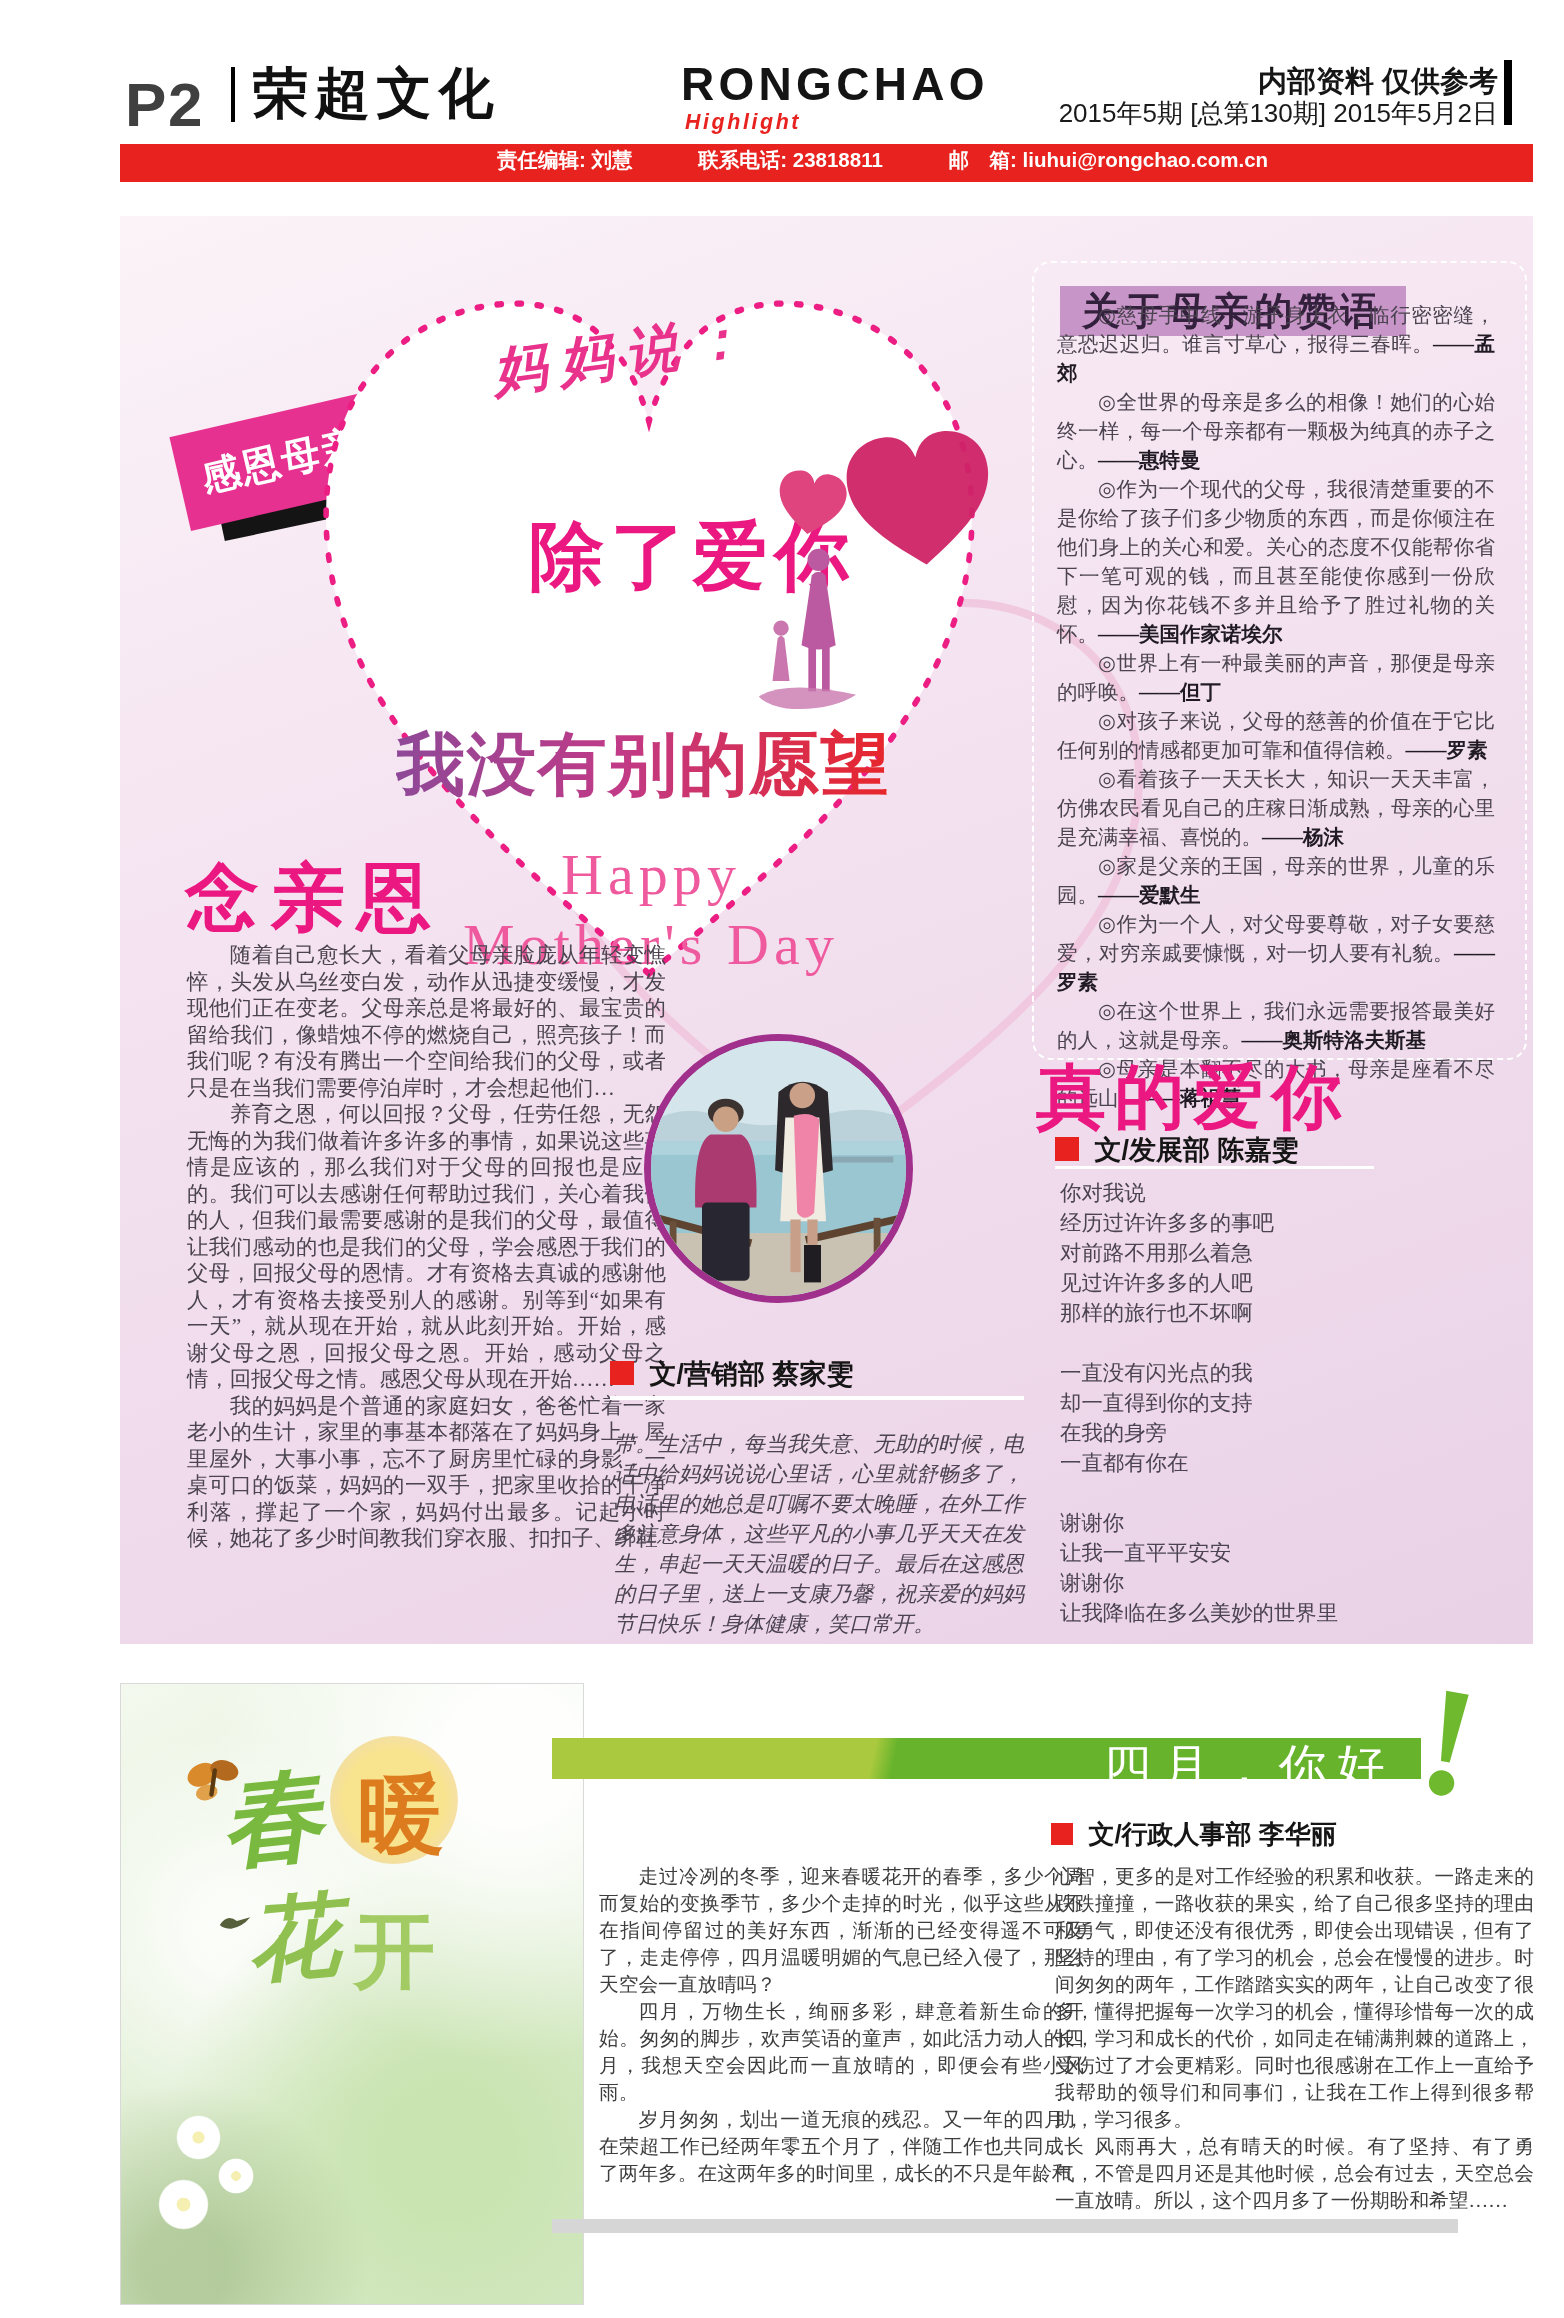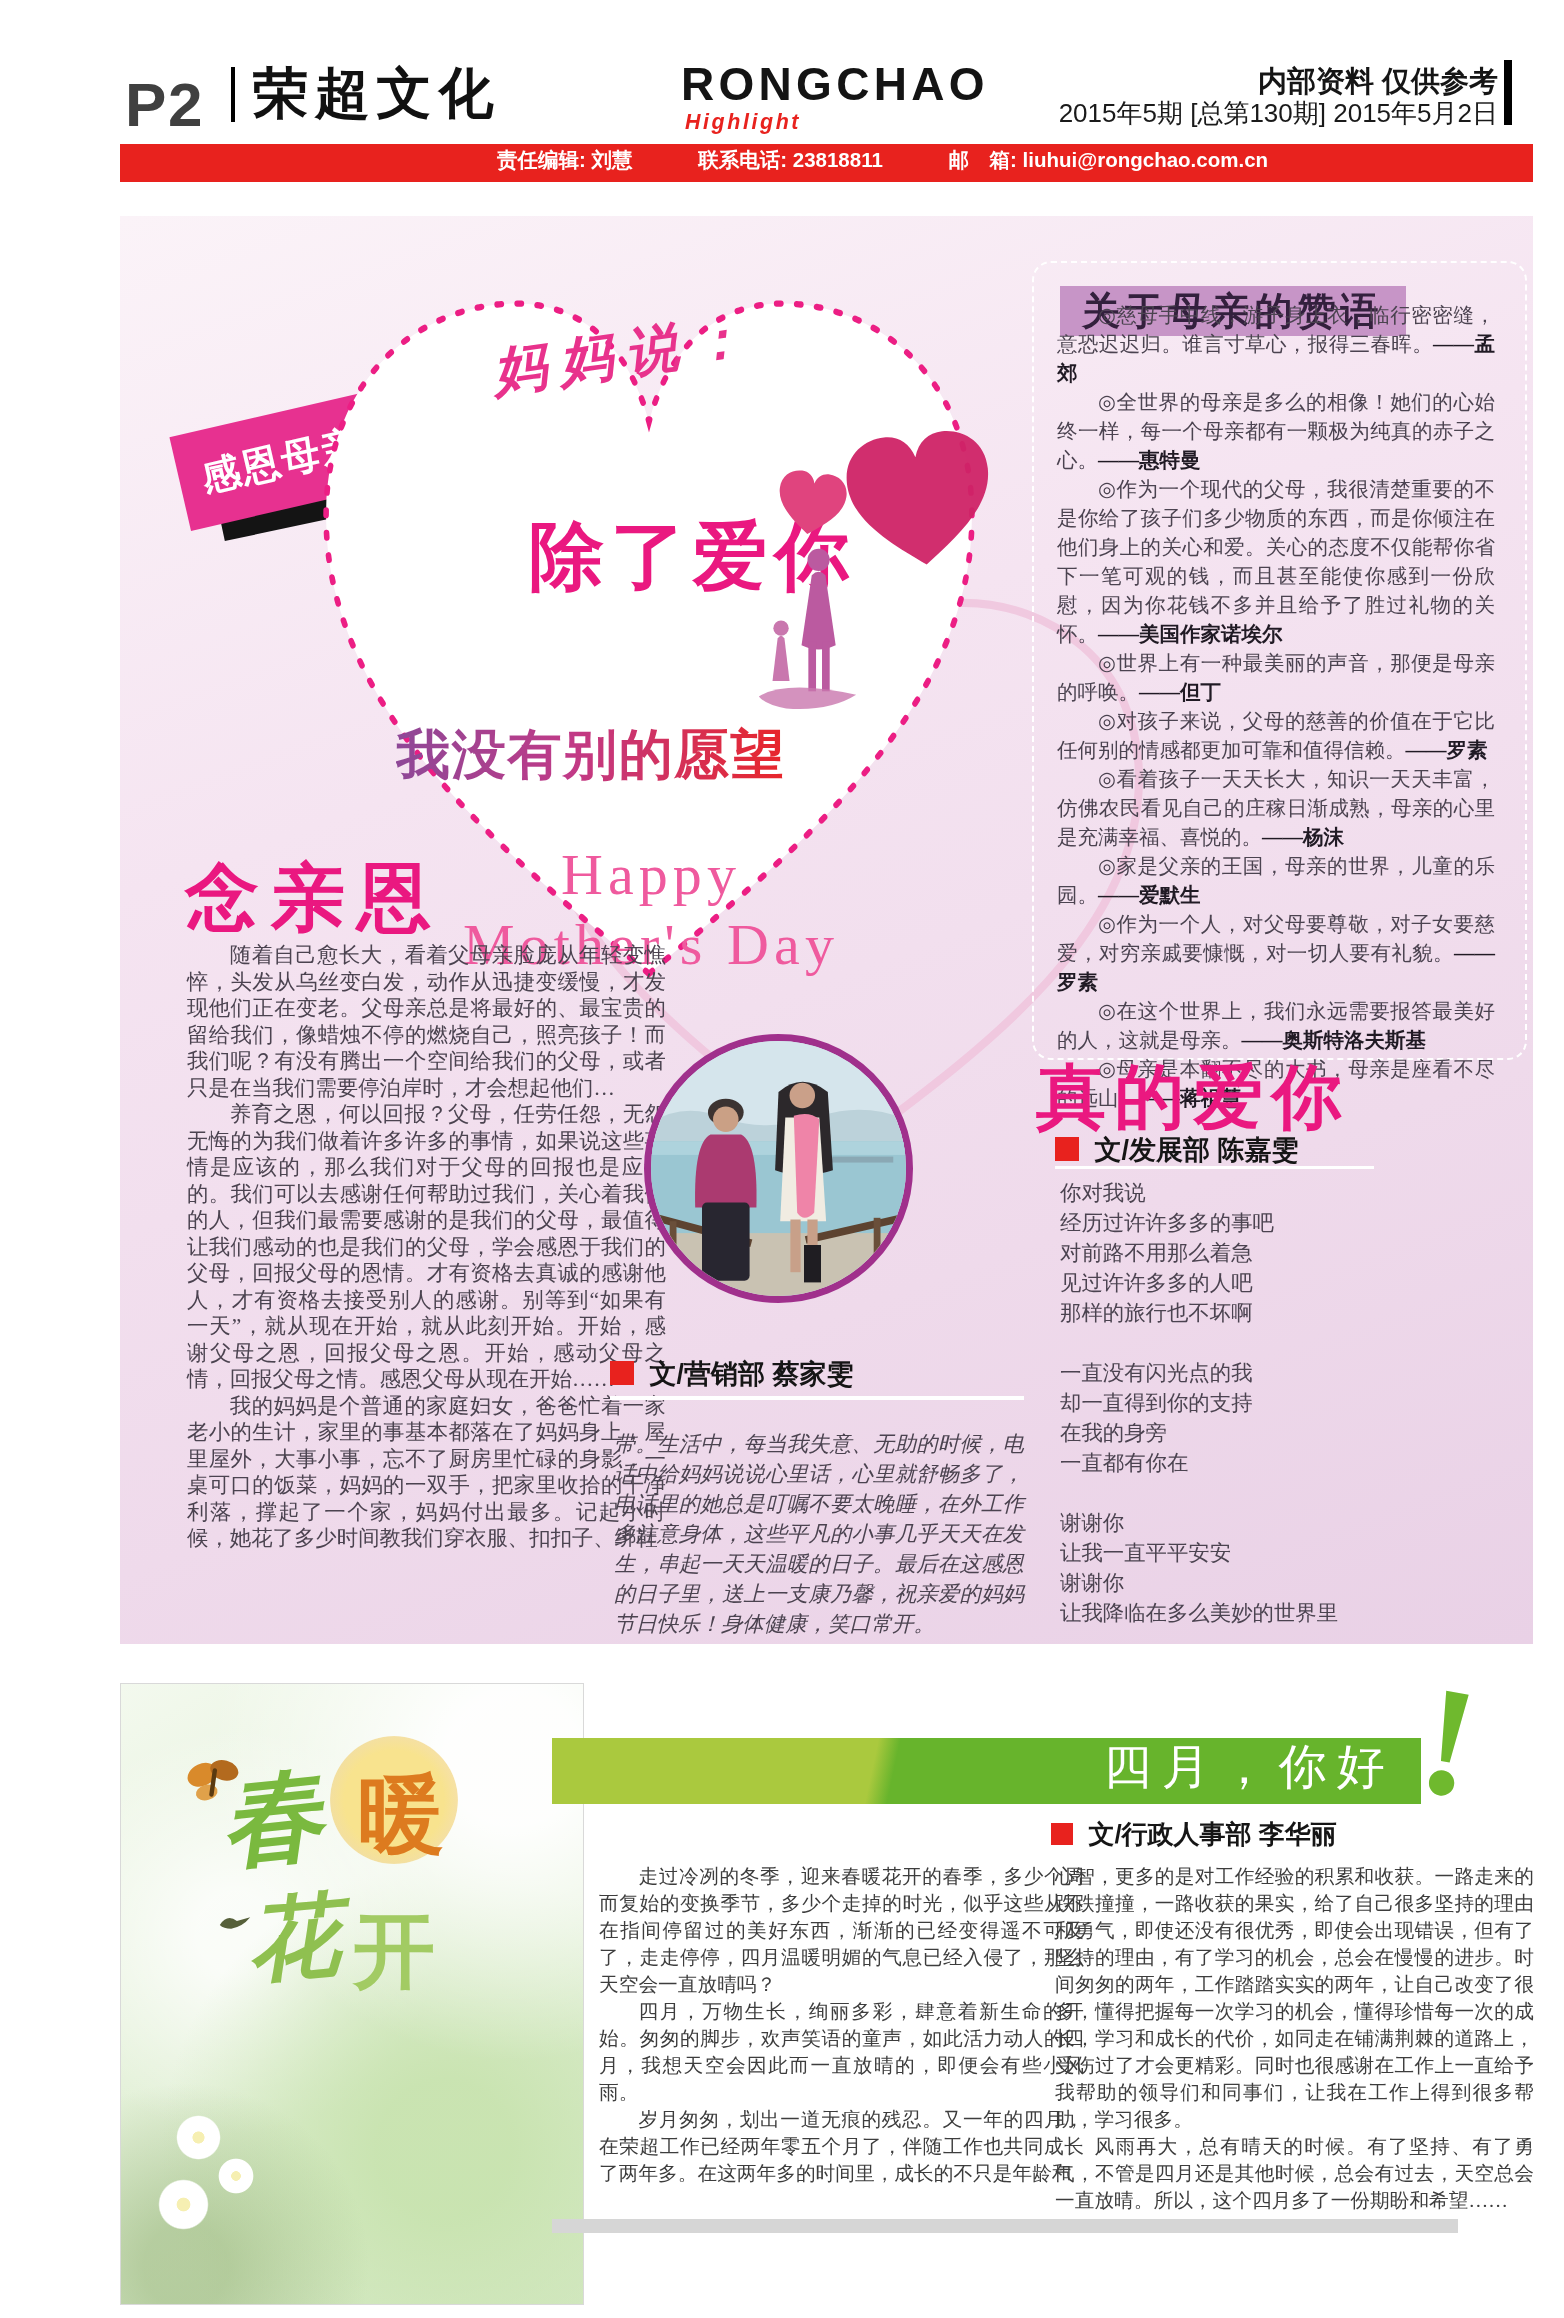--- a/index.html
+++ b/index.html
@@ -30,21 +30,21 @@
   
   .ribbon-shadow{left:218px;top:476px;width:283px;height:36px;background:#141414;transform:rotate(-12deg);}
   .ribbon{left:176px;top:399px;width:330px;height:96px;background:#e73190;transform:rotate(-13deg);
           color:#fff;font-size:39px;font-weight:bold;text-align:center;line-height:96px;letter-spacing:1.7px;}
 
   
   .heart-svg{left:298px;top:272px;width:702px;height:749px;}
   .mom-says{left:492px;top:319px;font-size:53px;color:#e8328c;font-style:italic;font-weight:bold;
             transform:rotate(-8deg);letter-spacing:13.7px;}
   .feat-line1{left:529px;top:507px;font-size:75px;font-weight:bold;color:#ea1880;letter-spacing:6.8px;}
-  .feat-line2{left:396px;top:719px;font-size:54px;font-weight:bold;color:#c03288;letter-spacing:1.7px;}
+  .feat-line2{left:396px;top:719px;font-size:69px;font-weight:bold;color:#c03288;letter-spacing:1.7px;}
   @supports ((-webkit-background-clip:text) or (background-clip:text)){
     .feat-line2{background:linear-gradient(90deg,#8e4897 0%,#c13a87 45%,#e8262a 100%);
                 -webkit-background-clip:text;background-clip:text;color:transparent;}
   }
   .feat-en{left:300px;top:841px;width:702px;text-align:center;font-size:58px;color:#ef5a9e;letter-spacing:5.1px;}
   .feat-en2{left:300px;top:911px;width:702px;text-align:center;font-size:58px;color:#ef5a9e;letter-spacing:5.1px;}
   .wheart{position:absolute;}
   .fam-svg{left:752px;top:544px;width:111px;height:176px;}
 
   
@@ -85,21 +85,21 @@
   .s-nuan-c{left:330px;top:1736px;width:128px;height:128px;border-radius:50%;
             background:radial-gradient(#f8e38e 0 55%,rgba(240,201,92,.55) 70%,rgba(240,201,92,0) 72%);}
   .s-nuan{left:358px;top:1757px;font-size:86px;font-weight:bold;color:#dd7b1f;}
   .s-hua{left:248px;top:1877px;font-size:91px;font-weight:bold;font-style:italic;color:#8fc050;transform:rotate(-5deg);}
   .s-kai{left:353px;top:1897px;font-size:82px;font-weight:bold;color:#a2cb63;}
   .butterfly{left:182px;top:1755px;width:67px;height:55px;}
   .bird{left:216px;top:1911px;width:38px;height:24px;}
   .flower{position:absolute;width:45px;height:45px;border-radius:50%;
           background:radial-gradient(circle,#f6efb2 0 18%, #ffffff 20% 66%, rgba(255,255,255,0) 70%);}
 
-  .banner{left:552px;top:1738px;width:869px;height:66px;
+  .banner{left:552px;top:1738px;width:869px;height:41px;
           background:linear-gradient(102deg,#aac93e 0%,#aac93e 37%,#67b42c 39.5%,#67b42c 100%);
           color:#fff;text-align:right;line-height:57px;font-size:48px;letter-spacing:10.3px;padding-right:26px;
           box-sizing:border-box;}
   .excl{left:1423px;top:1664px;font-size:156px;font-weight:bold;color:#6fb92e;transform:rotate(10deg);line-height:1;}
   .byline3{left:1051px;top:1817px;font-size:26px;}
   .byline3 .sq{width:22px;height:22px;}
 
   .apr-col{font-size:19.7px;line-height:27px;text-align:justify;color:#3d3d3d;}
   .apr-col p{margin:0;text-indent:2em;}
   .apr-col p.noindent{text-indent:0;}

